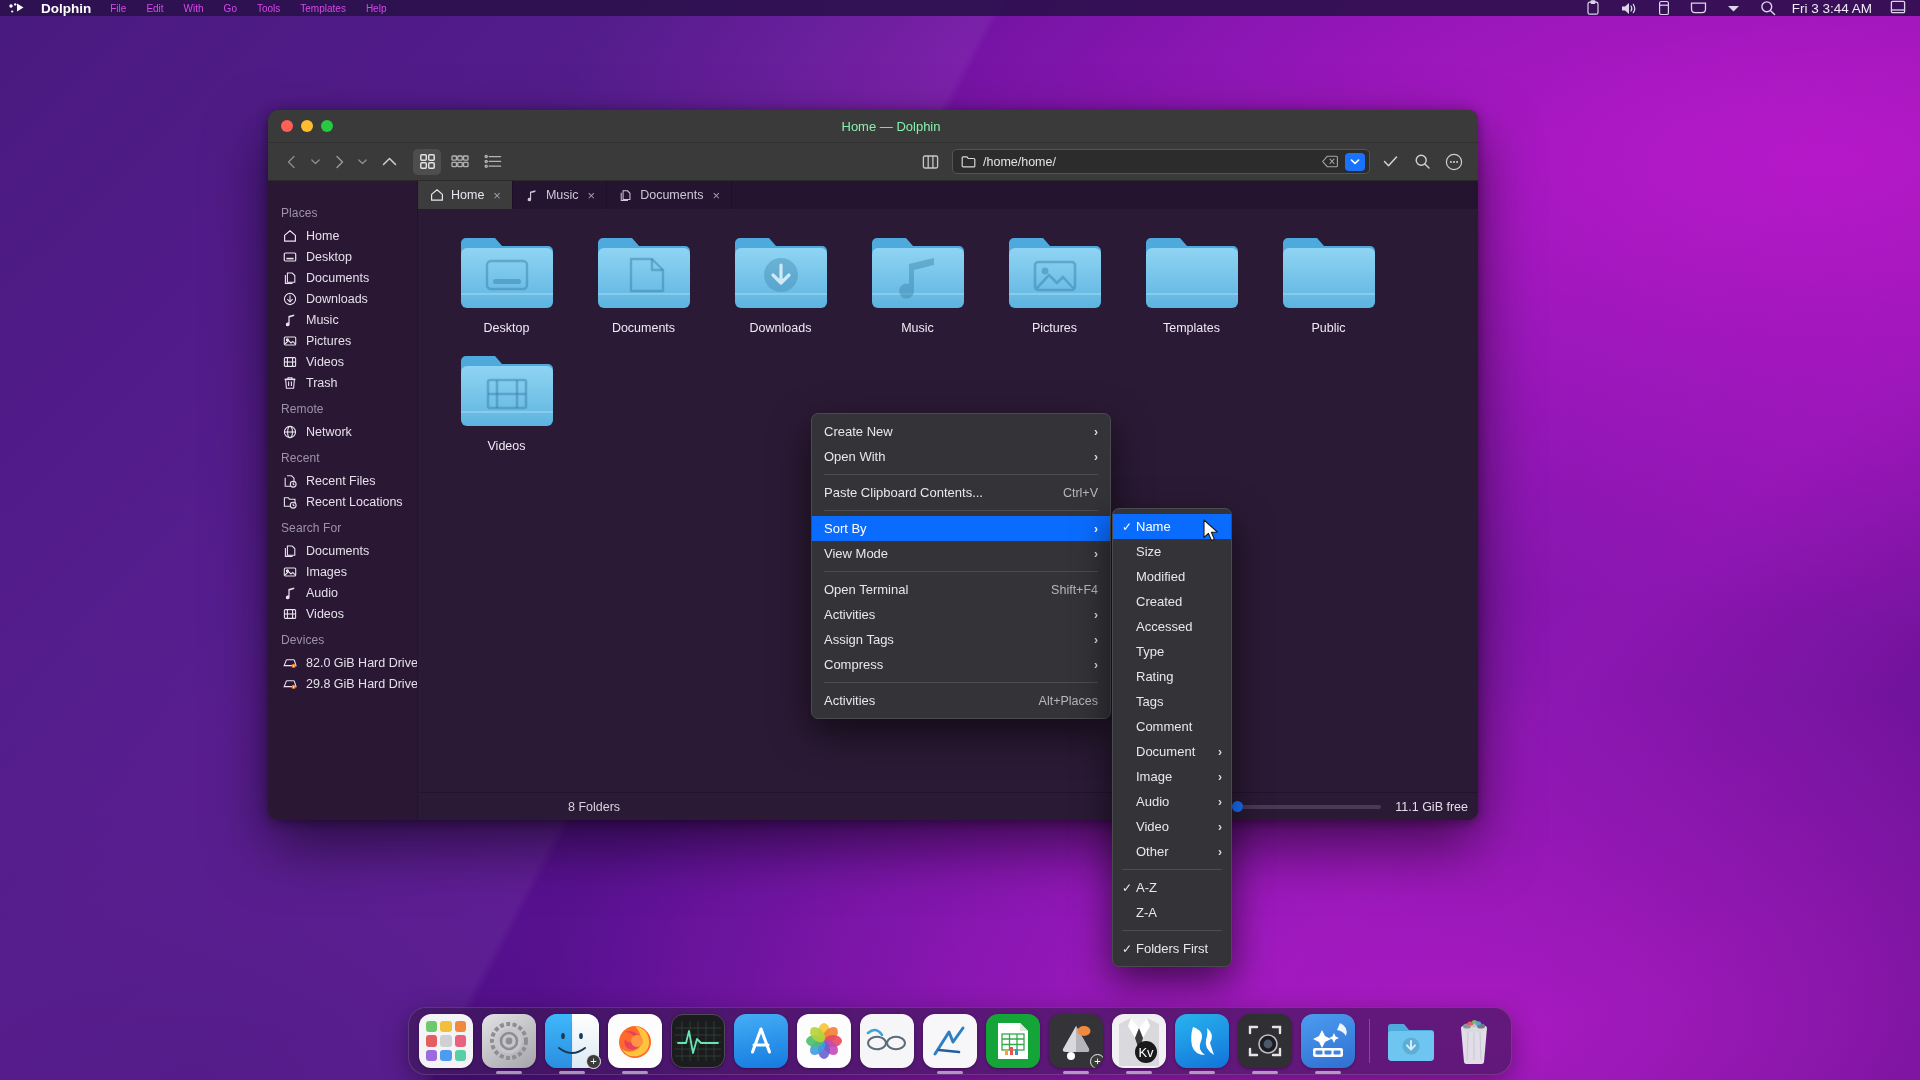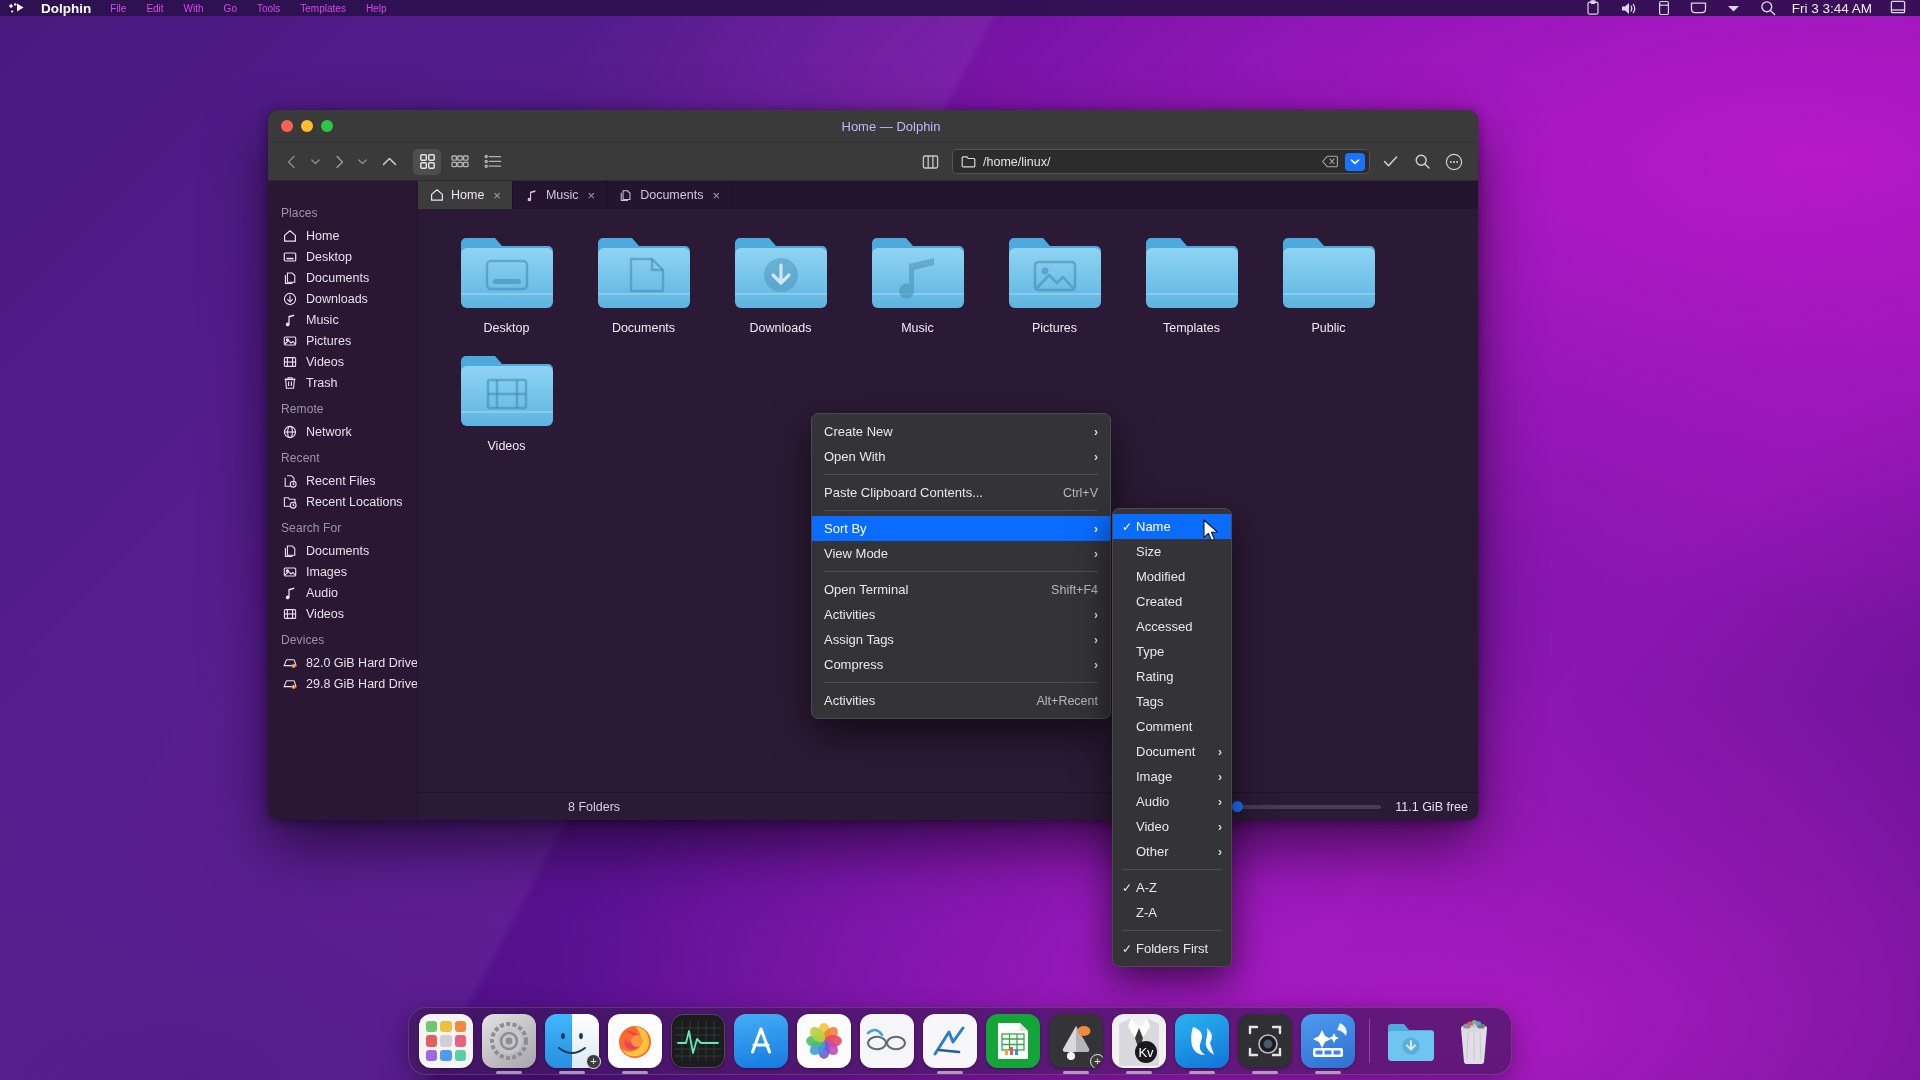--- a/index.html
+++ b/index.html
@@ -61,21 +61,21 @@
     display:flex; align-items:center; flex:0 0 auto;
     border-bottom:1px solid #323232;
   }
   #titlebar .traffic{ display:flex; gap:8px; margin-left:13px;}
   #titlebar .tl{ width:12px; height:12px; border-radius:50%; }
   #titlebar .tl.red{background:#ff5f57;}
   #titlebar .tl.yellow{background:#febc2e;}
   #titlebar .tl.green{background:#28c840;}
   #titlebar .wtitle{
     position:absolute; left:0; right:0; text-align:center;
-    color:#c4b5fd; font-size:13px; pointer-events:none;margin-left:36px;
+    color:#86efac; font-size:13px; pointer-events:none;margin-left:36px;
   }
   
   #toolbar{
     height:38px; background:#3a3a3a; display:flex; align-items:center;
     padding:0 10px; flex:0 0 auto; gap:0px;
     border-bottom:1px solid #2b2b2b;
   }
   .tbtn{
     width:28px;height:26px;display:flex;align-items:center;justify-content:center;
     color:#9a9a9a; border-radius:5px;
@@ -354,21 +354,21 @@
           <line x1="6.2" y1="2" x2="6.2" y2="14"></line>
           <line x1="10.9" y1="2" x2="10.9" y2="14"></line>
       </svg>
     </div>
     <div id="urlbar">
       <span style="display:flex;align-items:center;">
         <svg width="15" height="13" viewBox="0 0 15 13" fill="none" stroke="#d6d6d6" stroke-width="1.2">
           <path d="M1.2 3.2 L1.2 11 A.9 .9 0 0 0 2.1 11.9 L12.9 11.9 A.9 .9 0 0 0 13.8 11 L13.8 4.4 A.9 .9 0 0 0 12.9 3.5 L7.2 3.5 L6 1.9 L2.1 1.9 A.9 .9 0 0 0 1.2 2.8 Z"></path>
         </svg>
       </span>
-      <span class="upath">/home/linux/</span>
+      <span class="upath">/home/home/</span>
       <span class="uclear">
         <svg width="16" height="13" viewBox="0 0 16 13" fill="none" stroke="#a5a5a5" stroke-width="1.1">
           <path d="M5.2 1.3 L14.4 1.3 A1 1 0 0 1 15.4 2.3 L15.4 10.7 A1 1 0 0 1 14.4 11.7 L5.2 11.7 L0.7 6.5 Z"></path>
           <line x1="8" y1="4.2" x2="12" y2="8.5" stroke-linecap="round"></line>
             <line x1="12" y1="4.2" x2="8" y2="8.5" stroke-linecap="round"></line>
         </svg>
       </span>
       <span class="udrop">
         <svg width="10" height="7" viewBox="0 0 10 7" fill="none" stroke="#ffffff" stroke-width="1.6" stroke-linecap="round" stroke-linejoin="round">
             <polyline points="1.4,2 5,5.4 8.6,2"></polyline>
@@ -756,21 +756,21 @@
     <span class="lbl">Assign Tags</span>
     <span class="arrow">›</span>
   </div>
   <div class="cmi">
     <span class="lbl">Compress</span>
     <span class="arrow">›</span>
   </div>
   <div class="cmsep"></div>
   <div class="cmi">
     <span class="lbl">Activities</span>
-    <span class="shortcut">Alt+Recent</span>
+    <span class="shortcut">Alt+Places</span>
   </div>
 </div>
 
 <div id="sortmenu">
   <div class="smi sel">
     <span class="chk">✓</span>
     <span class="lbl">Name</span>
     <span class="arrow"></span>
   </div>
   <div class="smi">

